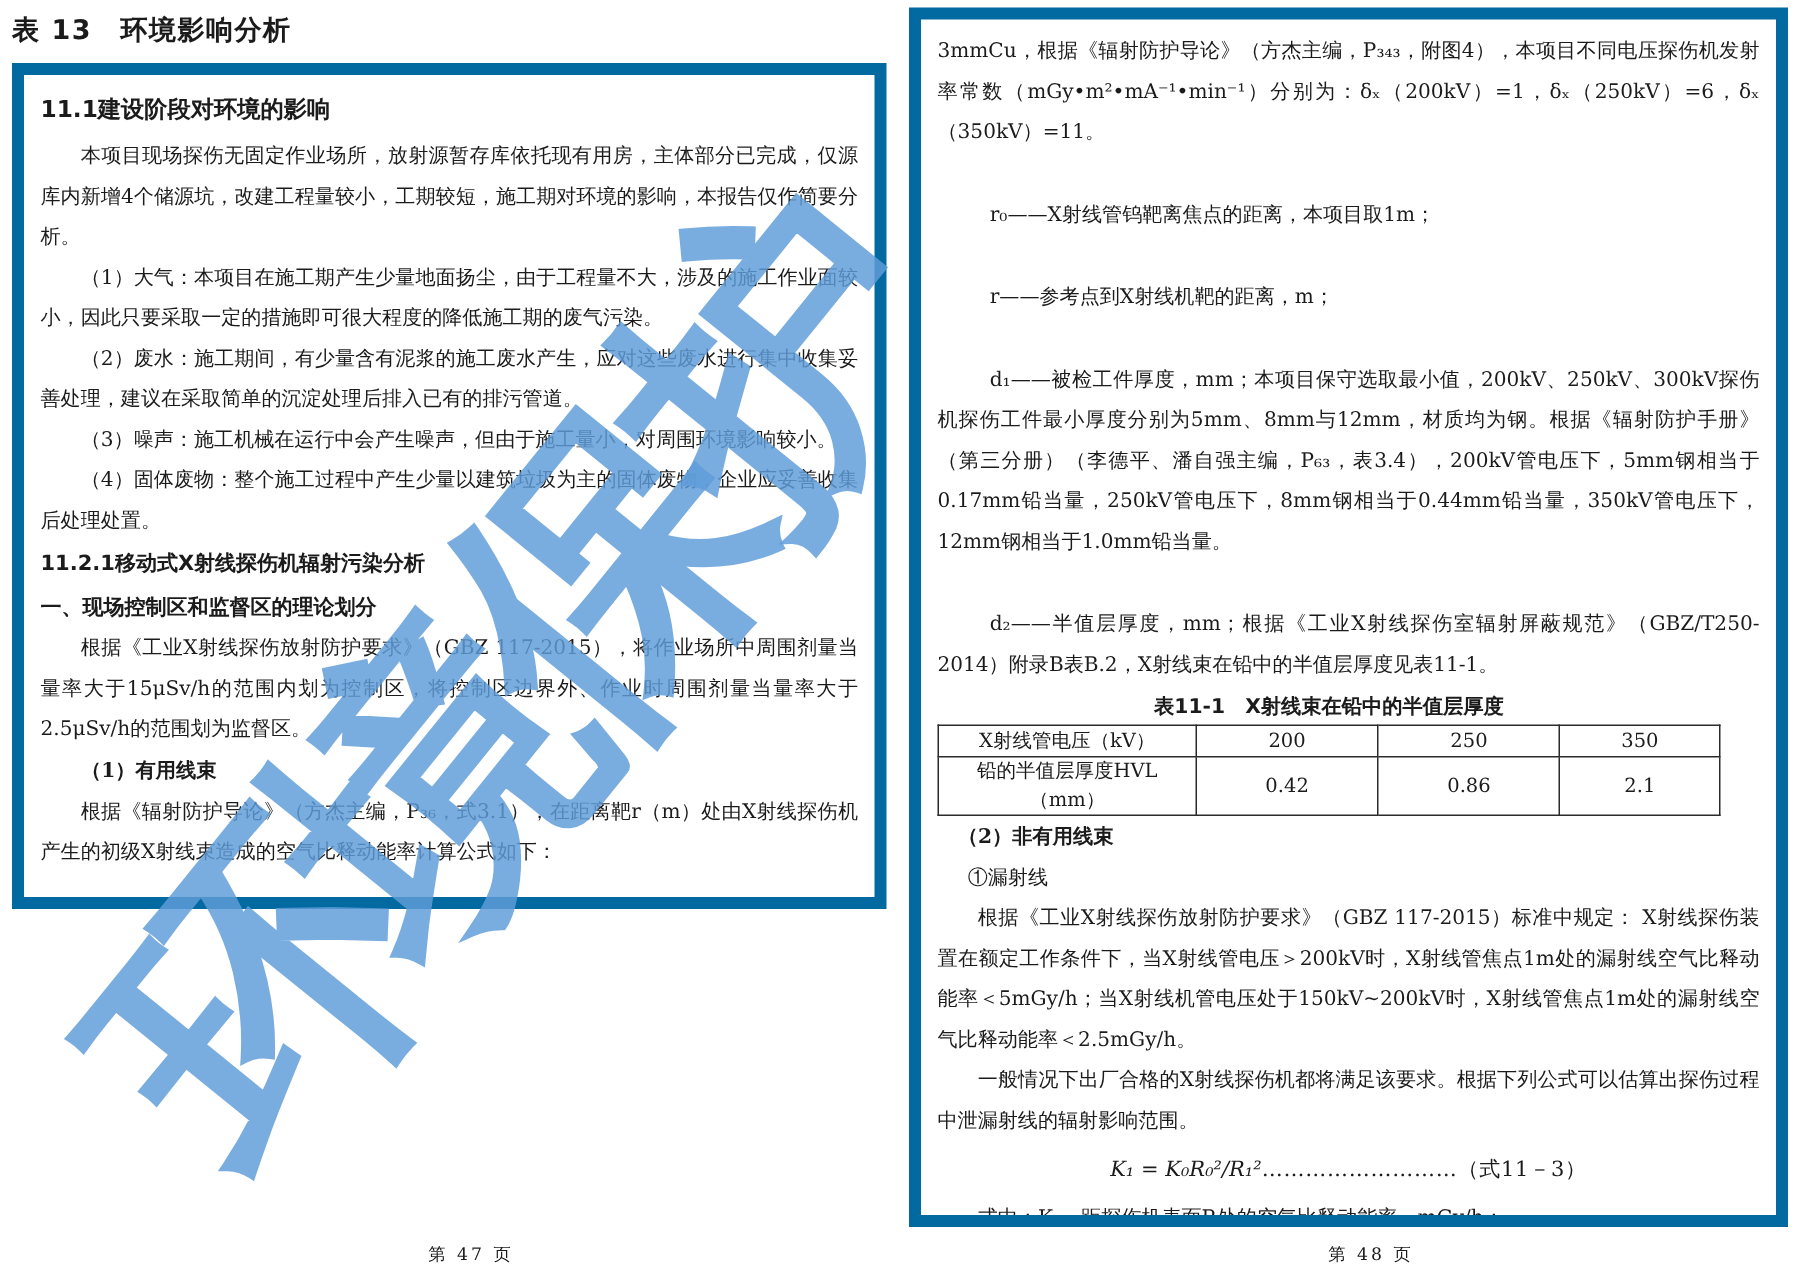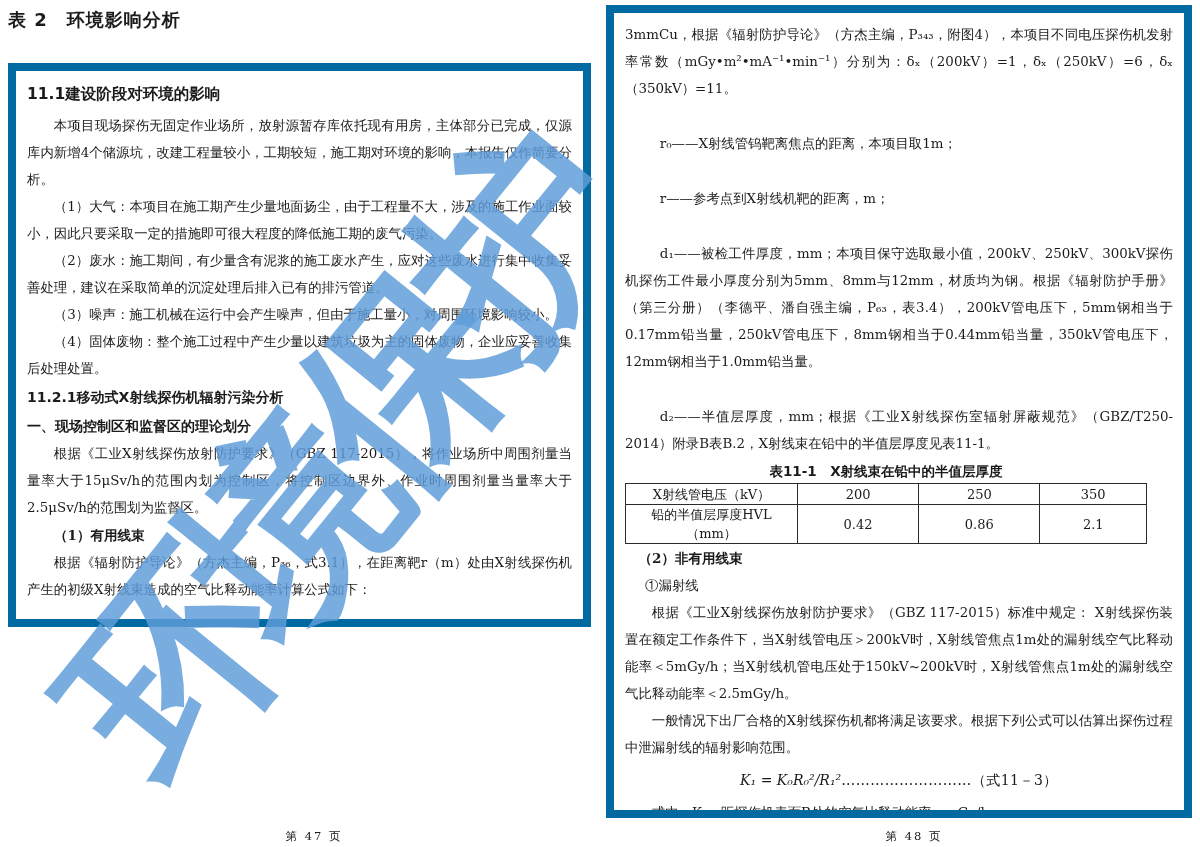--- a/index.html
+++ b/index.html
@@ -14,21 +14,21 @@
 
   .doc-title{
     position:absolute;left:8px;top:8px;
     font-family:"DejaVu Sans","Liberation Sans",sans-serif;
     font-weight:bold;font-size:18px;letter-spacing:1px;white-space:nowrap;
   }
   .box{
     position:absolute;box-sizing:border-box;border:8px solid #0369a1;
     background:transparent;padding:2px 11px;overflow:hidden;
   }
-  #box-left{left:8px;top:42px;width:583px;height:564px;margin-top:21px;}
+  #box-left{left:8px;top:42px;width:583px;height:564px;}
   #box-right{left:6px;top:5px;width:586px;height:813px;padding-top:8px;}
 
   .para{font-size:13.4px;line-height:27px;text-align:justify;margin:0;}
   .ind0{text-indent:0;}
   .ind05{text-indent:0.4em;}
   .ind1{text-indent:1em;}
   .ind15{text-indent:1.5em;}
   .ind2{text-indent:2em;}
   .ind25{text-indent:2.6em;margin-top:28px;}
 
@@ -72,21 +72,21 @@
     font-size:205px;letter-spacing:-22px;line-height:205px;
     color:rgba(95,156,217,0.83);
     transform:rotate(-51deg);
   }
   #wm-left{left:-25px;top:358px;}
 </style>
 </head>
 <body>
 
 <div class="page" id="page-left">
-  <div class="doc-title">表 2　环境影响分析</div>
+  <div class="doc-title">表 13　环境影响分析</div>
 
   <div class="box" id="box-left">
     <h2 class="h-major">11.1建设阶段对环境的影响</h2>
     <p class="para ind2">本项目现场探伤无固定作业场所，放射源暂存库依托现有用房，主体部分已完成，仅源库内新增4个储源坑，改建工程量较小，工期较短，施工期对环境的影响，本报告仅作简要分析。</p>
     <p class="para ind2">（1）大气：本项目在施工期产生少量地面扬尘，由于工程量不大，涉及的施工作业面较小，因此只要采取一定的措施即可很大程度的降低施工期的废气污染。</p>
     <p class="para ind2">（2）废水：施工期间，有少量含有泥浆的施工废水产生，应对这些废水进行集中收集妥善处理，建议在采取简单的沉淀处理后排入已有的排污管道。</p>
     <p class="para ind2">（3）噪声：施工机械在运行中会产生噪声，但由于施工量小，对周围环境影响较小。</p>
     <p class="para ind2">（4）固体废物：整个施工过程中产生少量以建筑垃圾为主的固体废物，企业应妥善收集后处理处置。</p>
 
     <h3 class="h-minor">11.2.1移动式X射线探伤机辐射污染分析</h3>

